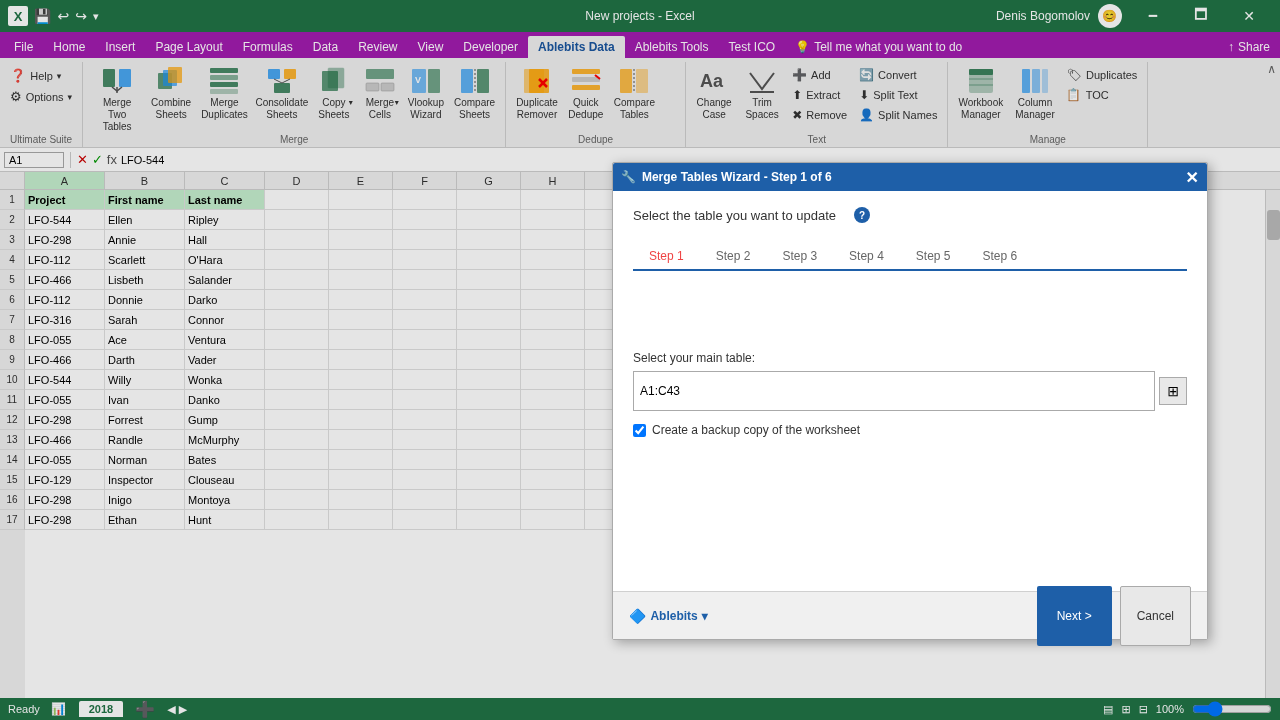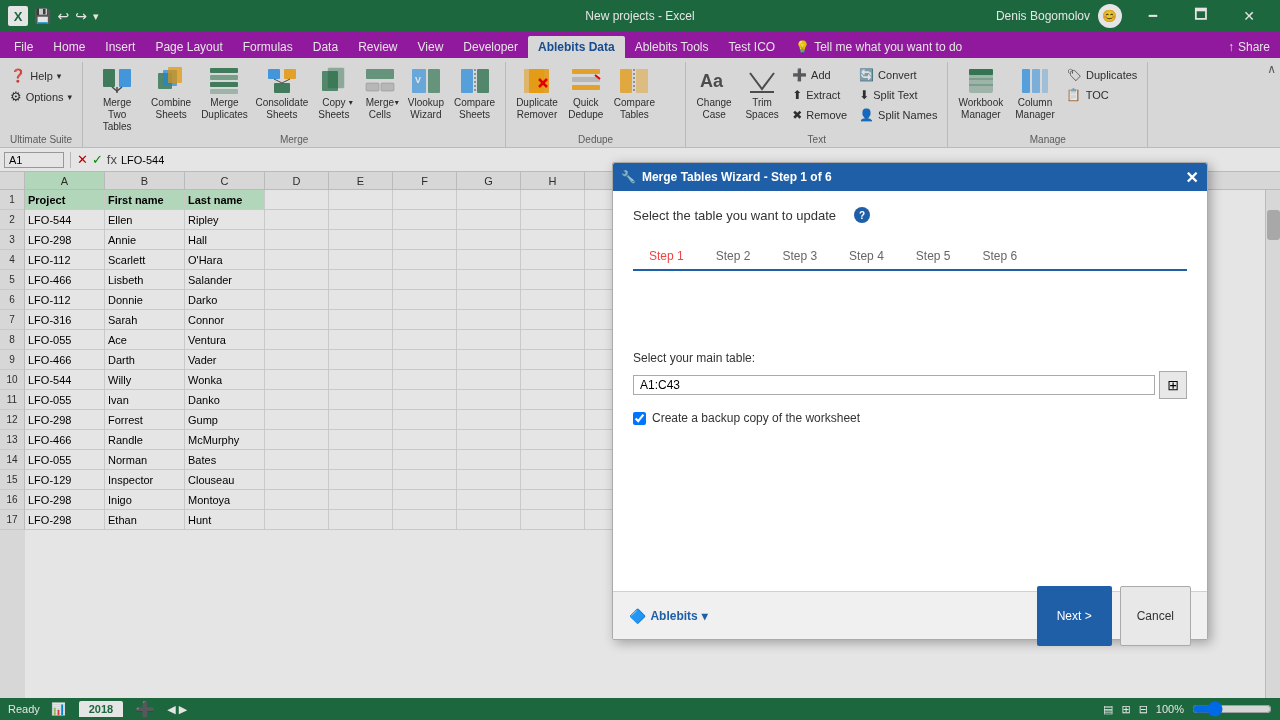--- a/index.html
+++ b/index.html
@@ -315,21 +315,21 @@
     .main-table-input-row {
       display: flex;
       align-items: center;
       gap: 4px;
     }
     .main-table-input {
       flex: 1;
       border: 1px solid #aaa;
       padding: 4px 6px;
       font-size: 12px;
-      height: 20px;
+      height: 40px;
     }
     .select-range-btn {
       width: 28px;
       height: 28px;
       background: #e8e8e8;
       border: 1px solid #aaa;
       display: flex;
       align-items: center;
       justify-content: center;
       cursor: pointer;

